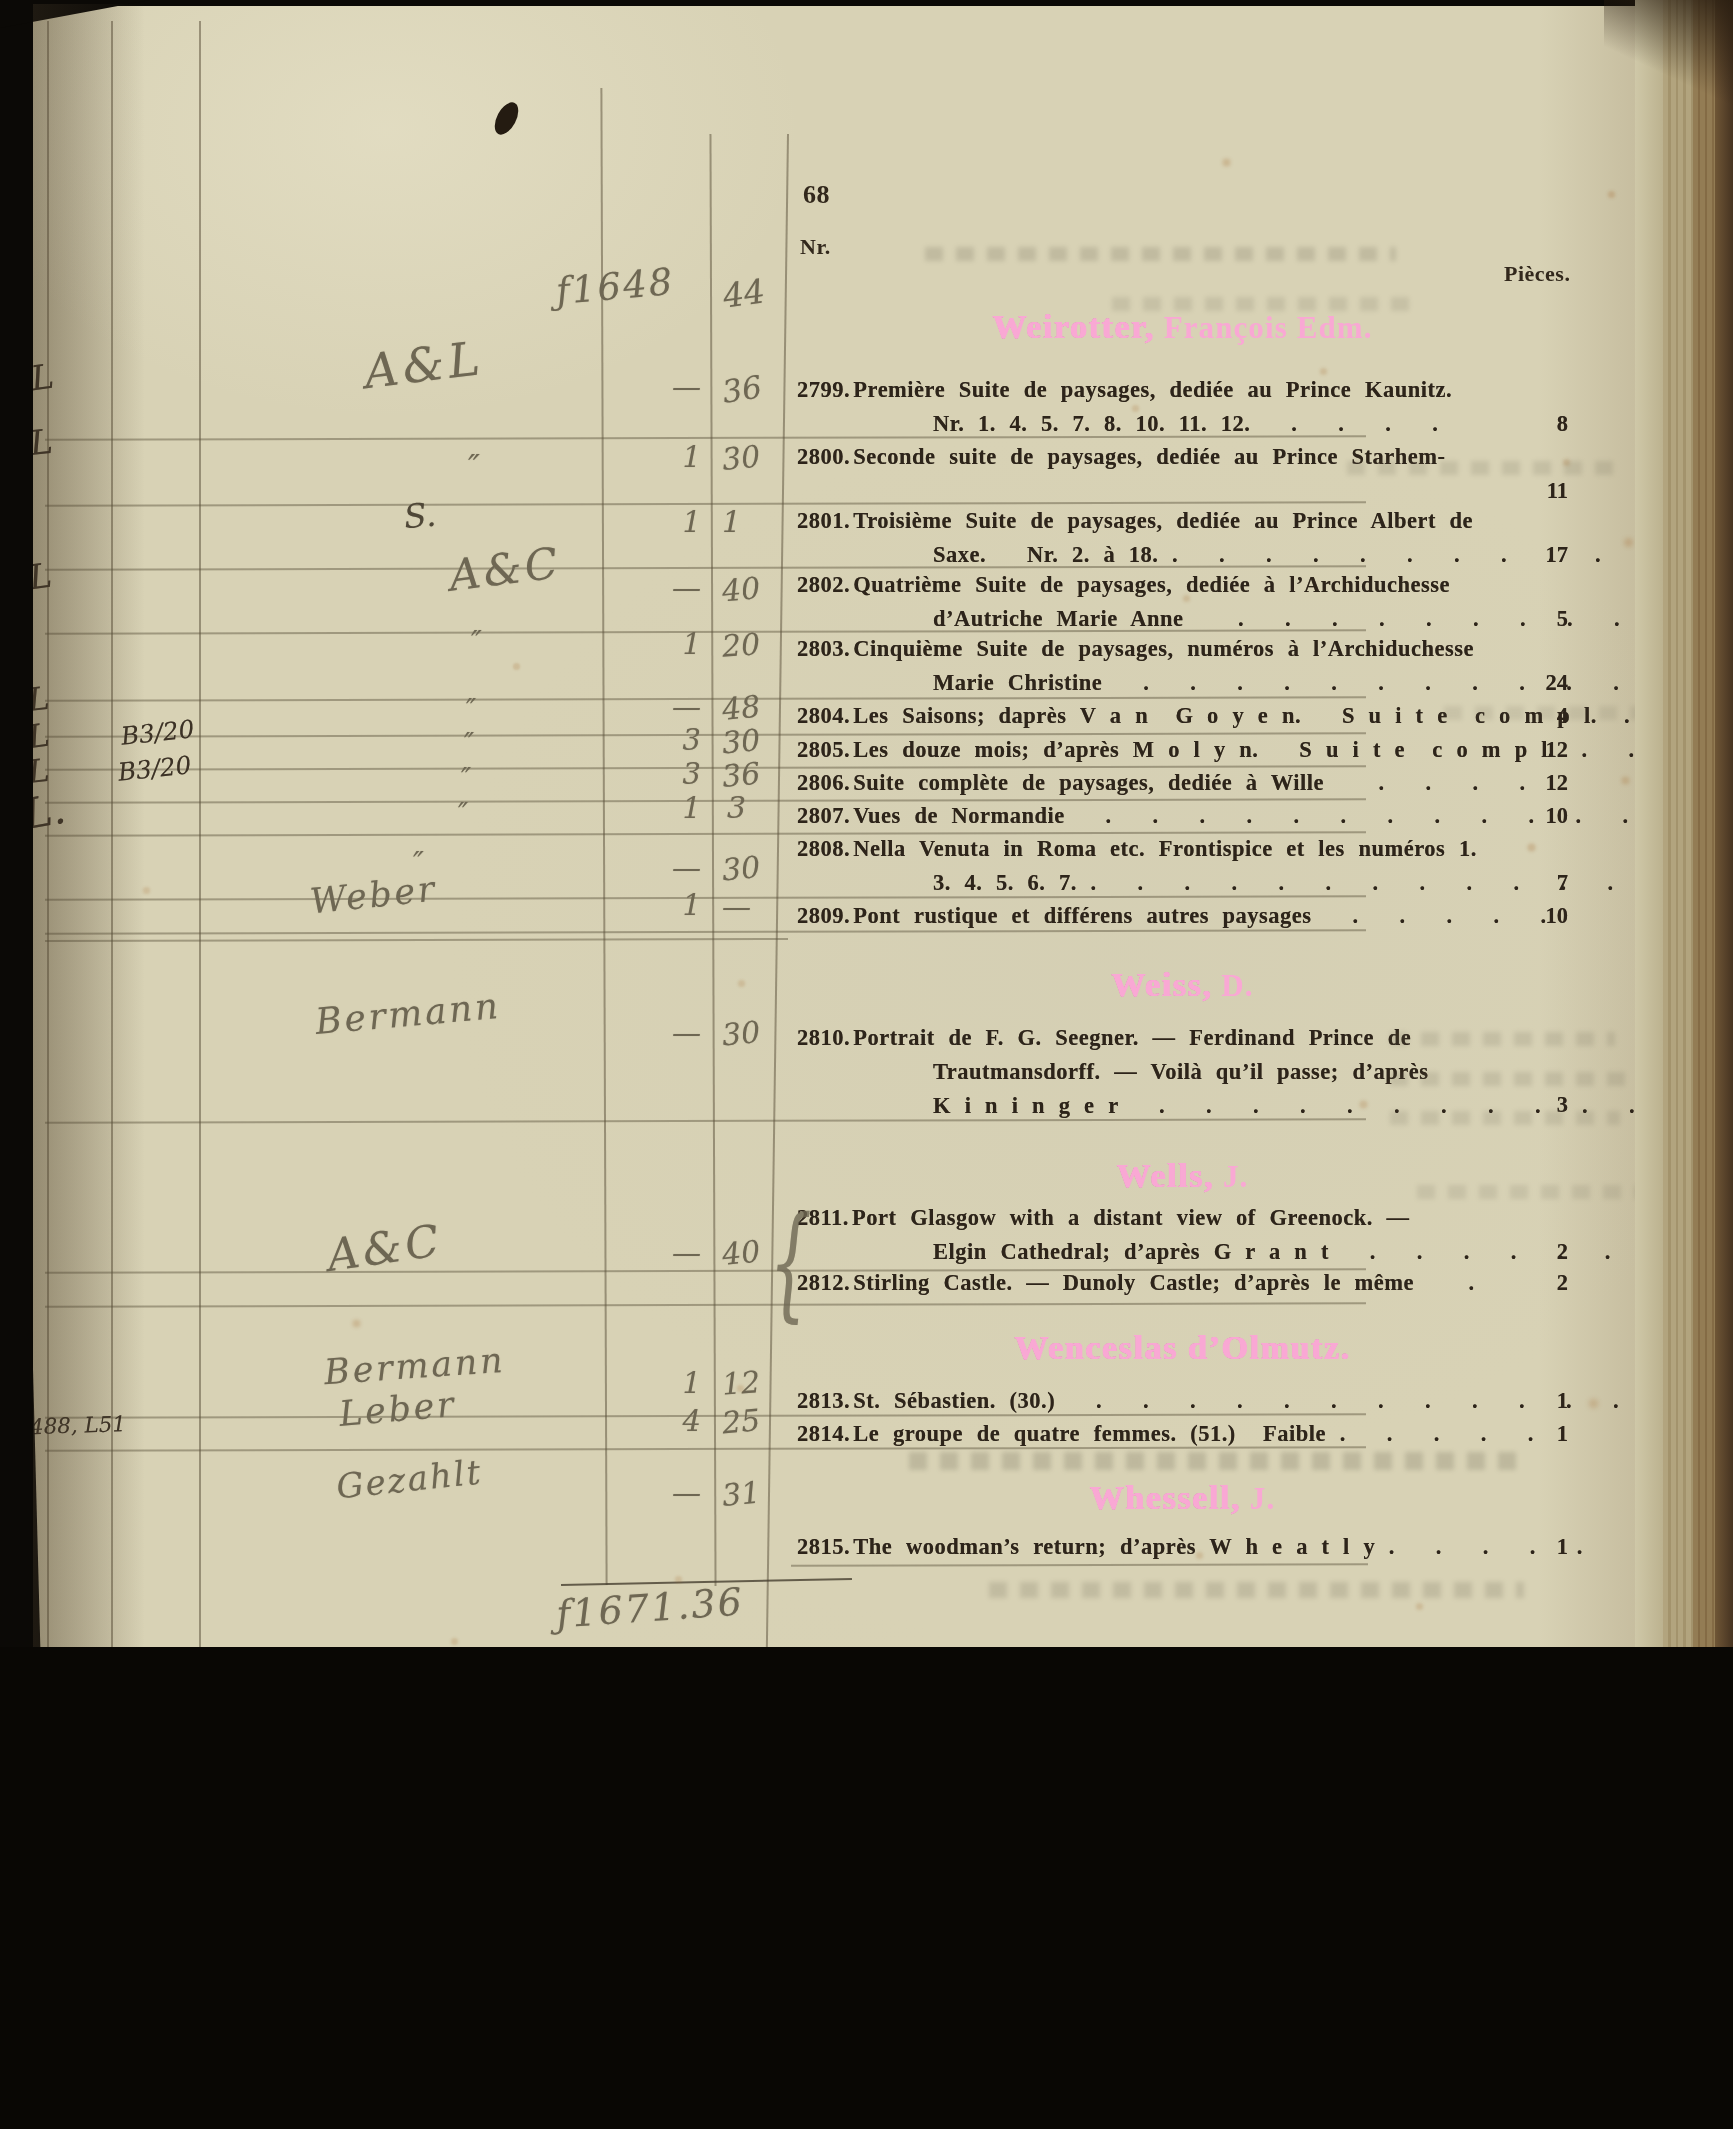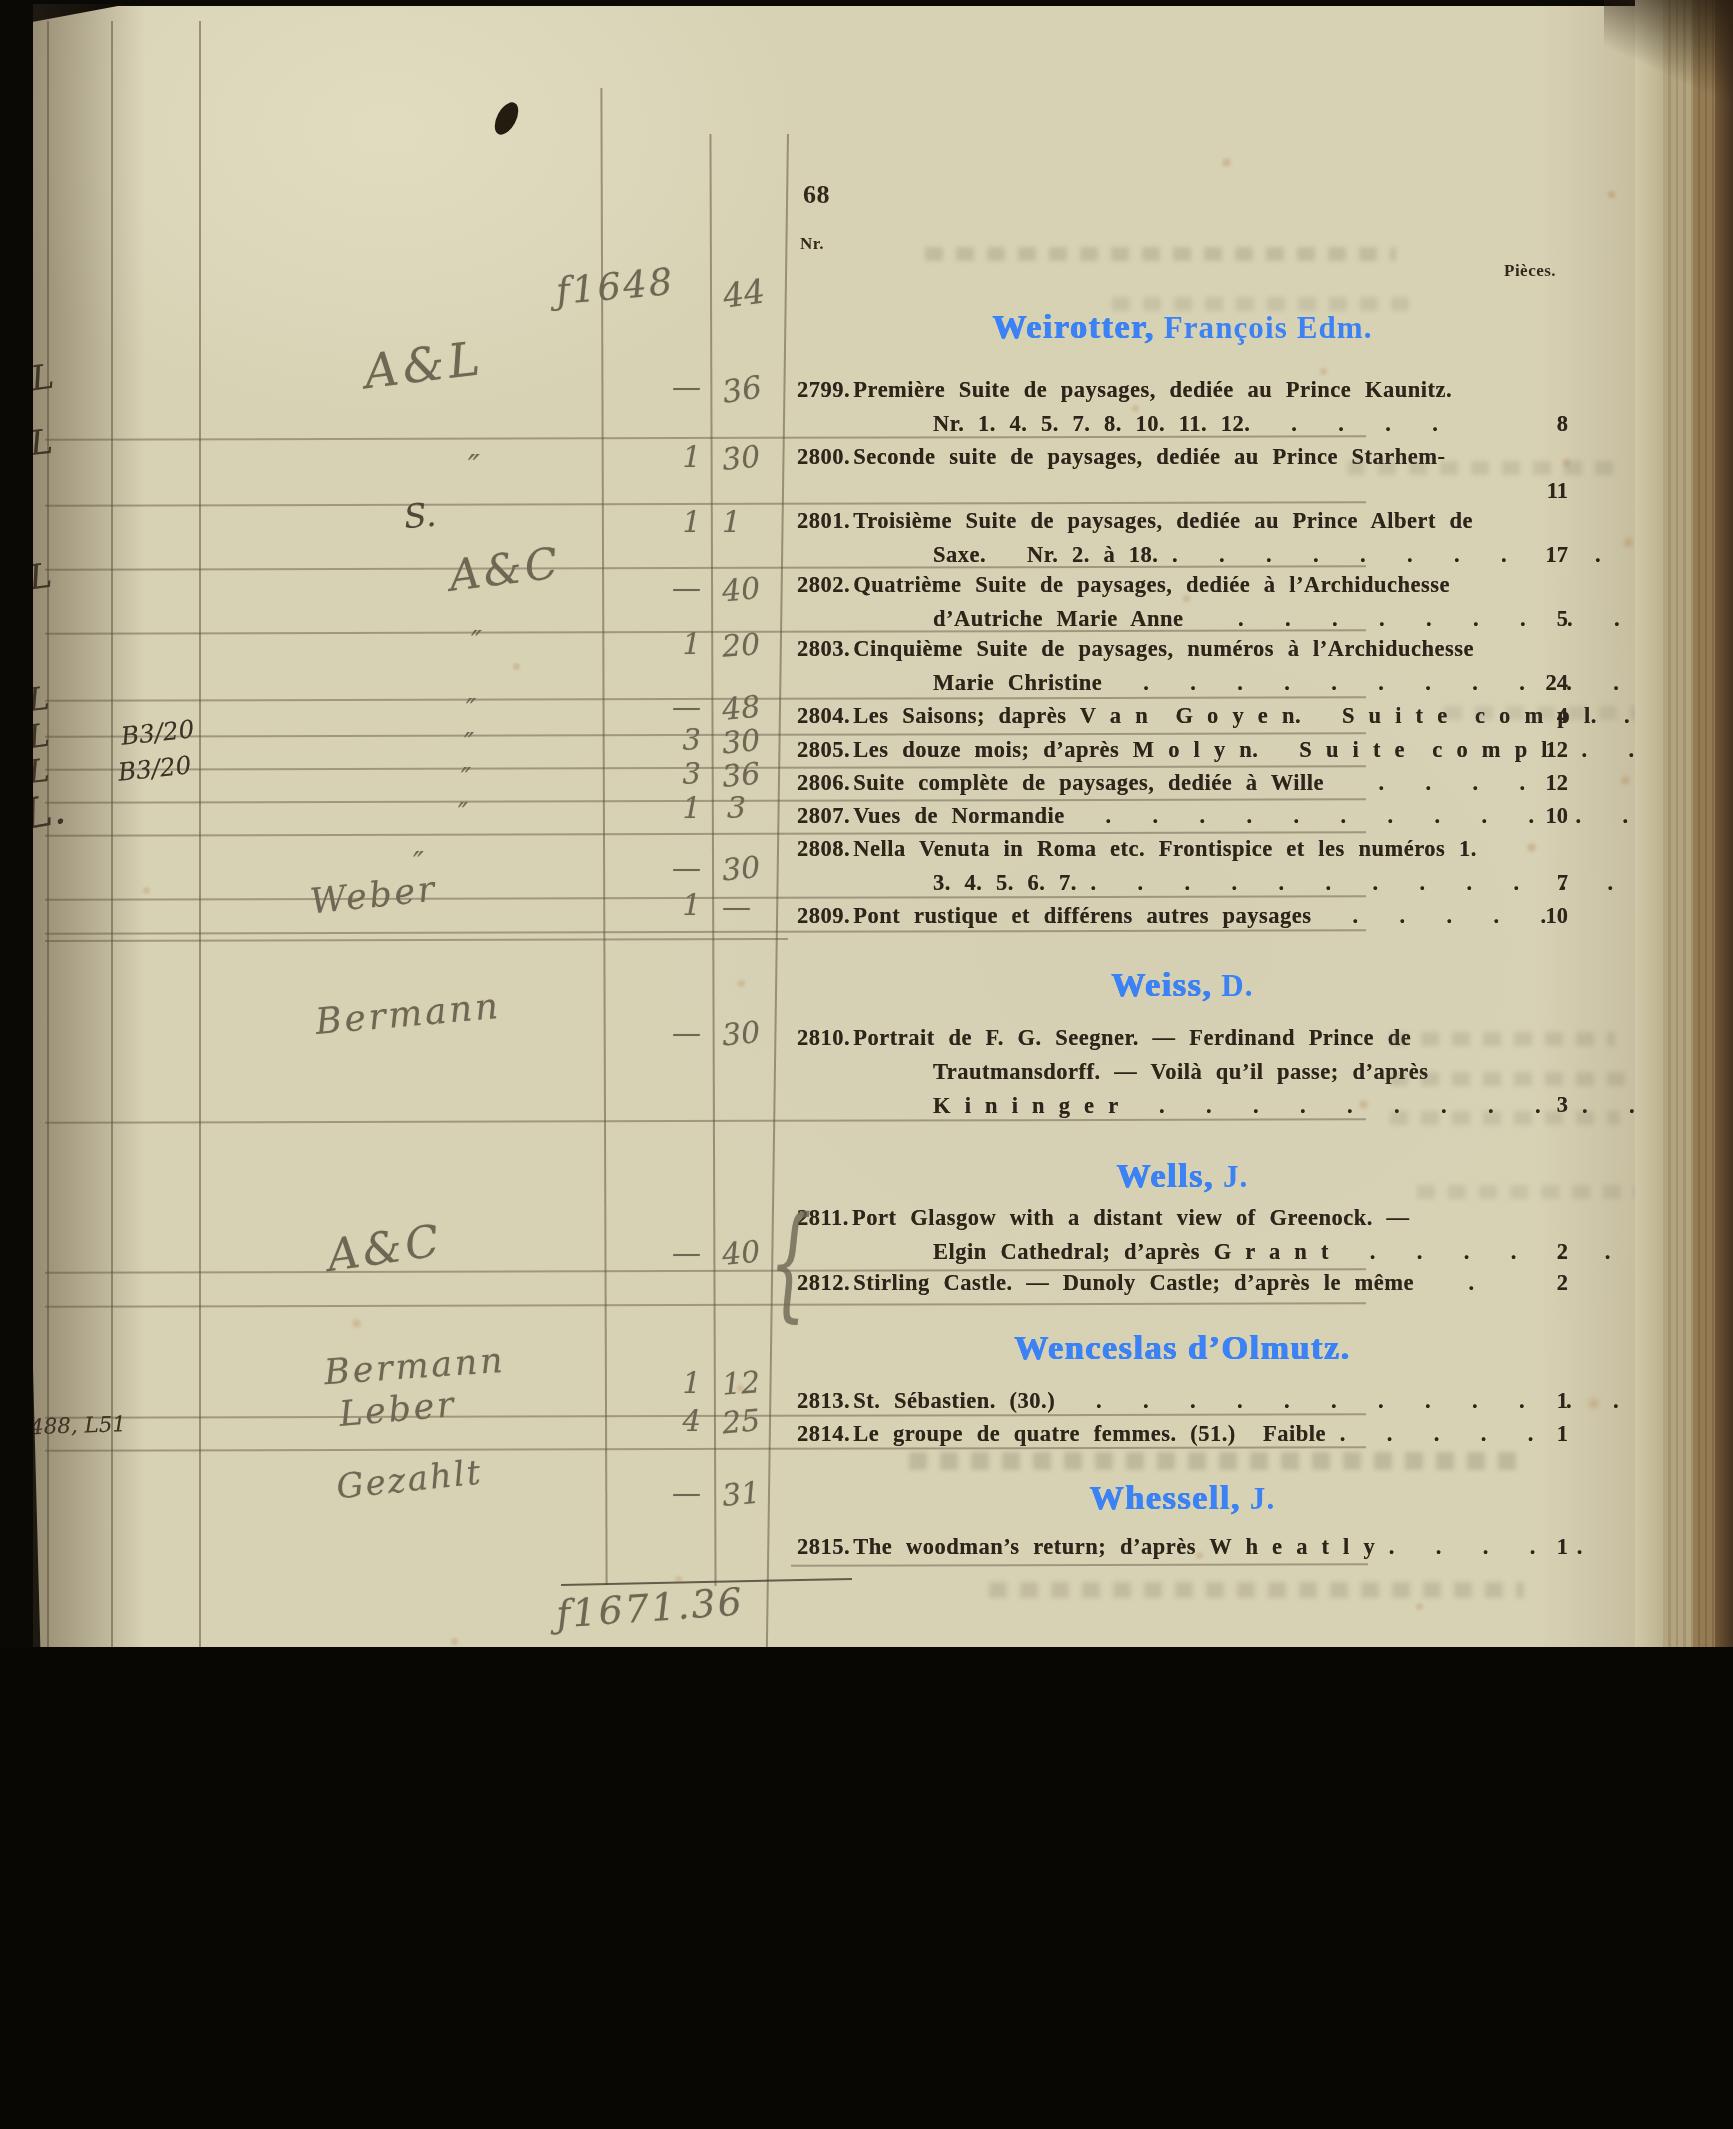--- a/index.html
+++ b/index.html
@@ -20,24 +20,24 @@
   .sumline{position:absolute;height:2.1px;background:rgba(70,62,48,.8);transform:rotate(-1.2deg);}
   
   .print{color:#2d241a;font-weight:bold;}
   .entry{position:absolute;left:797px;width:771px;font-size:22.5px;line-height:34px;}
   .ln{white-space:pre;letter-spacing:0.5px;word-spacing:7.5px;text-shadow:0 0 0.5px rgba(45,35,22,.55);}
   .cont{padding-left:136px;}
   .no{margin-right:3.2px;}
   .pieces{position:absolute;right:0;font-size:22.5px;text-shadow:0 0 0.5px rgba(45,35,22,.55);}
   .p1{top:0;} .p2{top:34px;} .p3{top:67px;}
   .hdr{position:absolute;left:797px;width:771px;text-align:center;font-size:31px;
-       letter-spacing:1.1px;white-space:pre;color:#3b82f6;}
+       letter-spacing:1.1px;white-space:pre;color:#f9a8d4;}
   .hdr .main{font-size:34px;letter-spacing:1.6px;
        text-shadow:0.7px 0 currentColor,-0.4px 0 currentColor,0 0 0.5px rgba(40,30,18,.6);}
-  .small-head{position:absolute;font-size:17px;font-weight:bold;color:#32281c;letter-spacing:0.5px;}
+  .small-head{position:absolute;font-size:22px;font-weight:bold;color:#32281c;letter-spacing:0.5px;}
   
   .hw{position:absolute;font-family:"DejaVu Serif",serif;font-style:italic;
       color:#6e6753;white-space:pre;text-shadow:0 0 1.1px rgba(110,103,83,.35);}
   .ink{color:#3c3226;text-shadow:0 0 0.5px rgba(60,50,38,.4);}
   .inkdark{color:#4f4737;}
   .amt-fr{width:86px;text-align:right;}
   .amt-ct{width:80px;text-align:left;}
   
   .ghost{position:absolute;height:14px;opacity:.38;filter:blur(2.7px);
     background:repeating-linear-gradient(90deg, rgba(104,99,80,.55) 0 18px, rgba(104,99,80,0) 18px 31px);}

